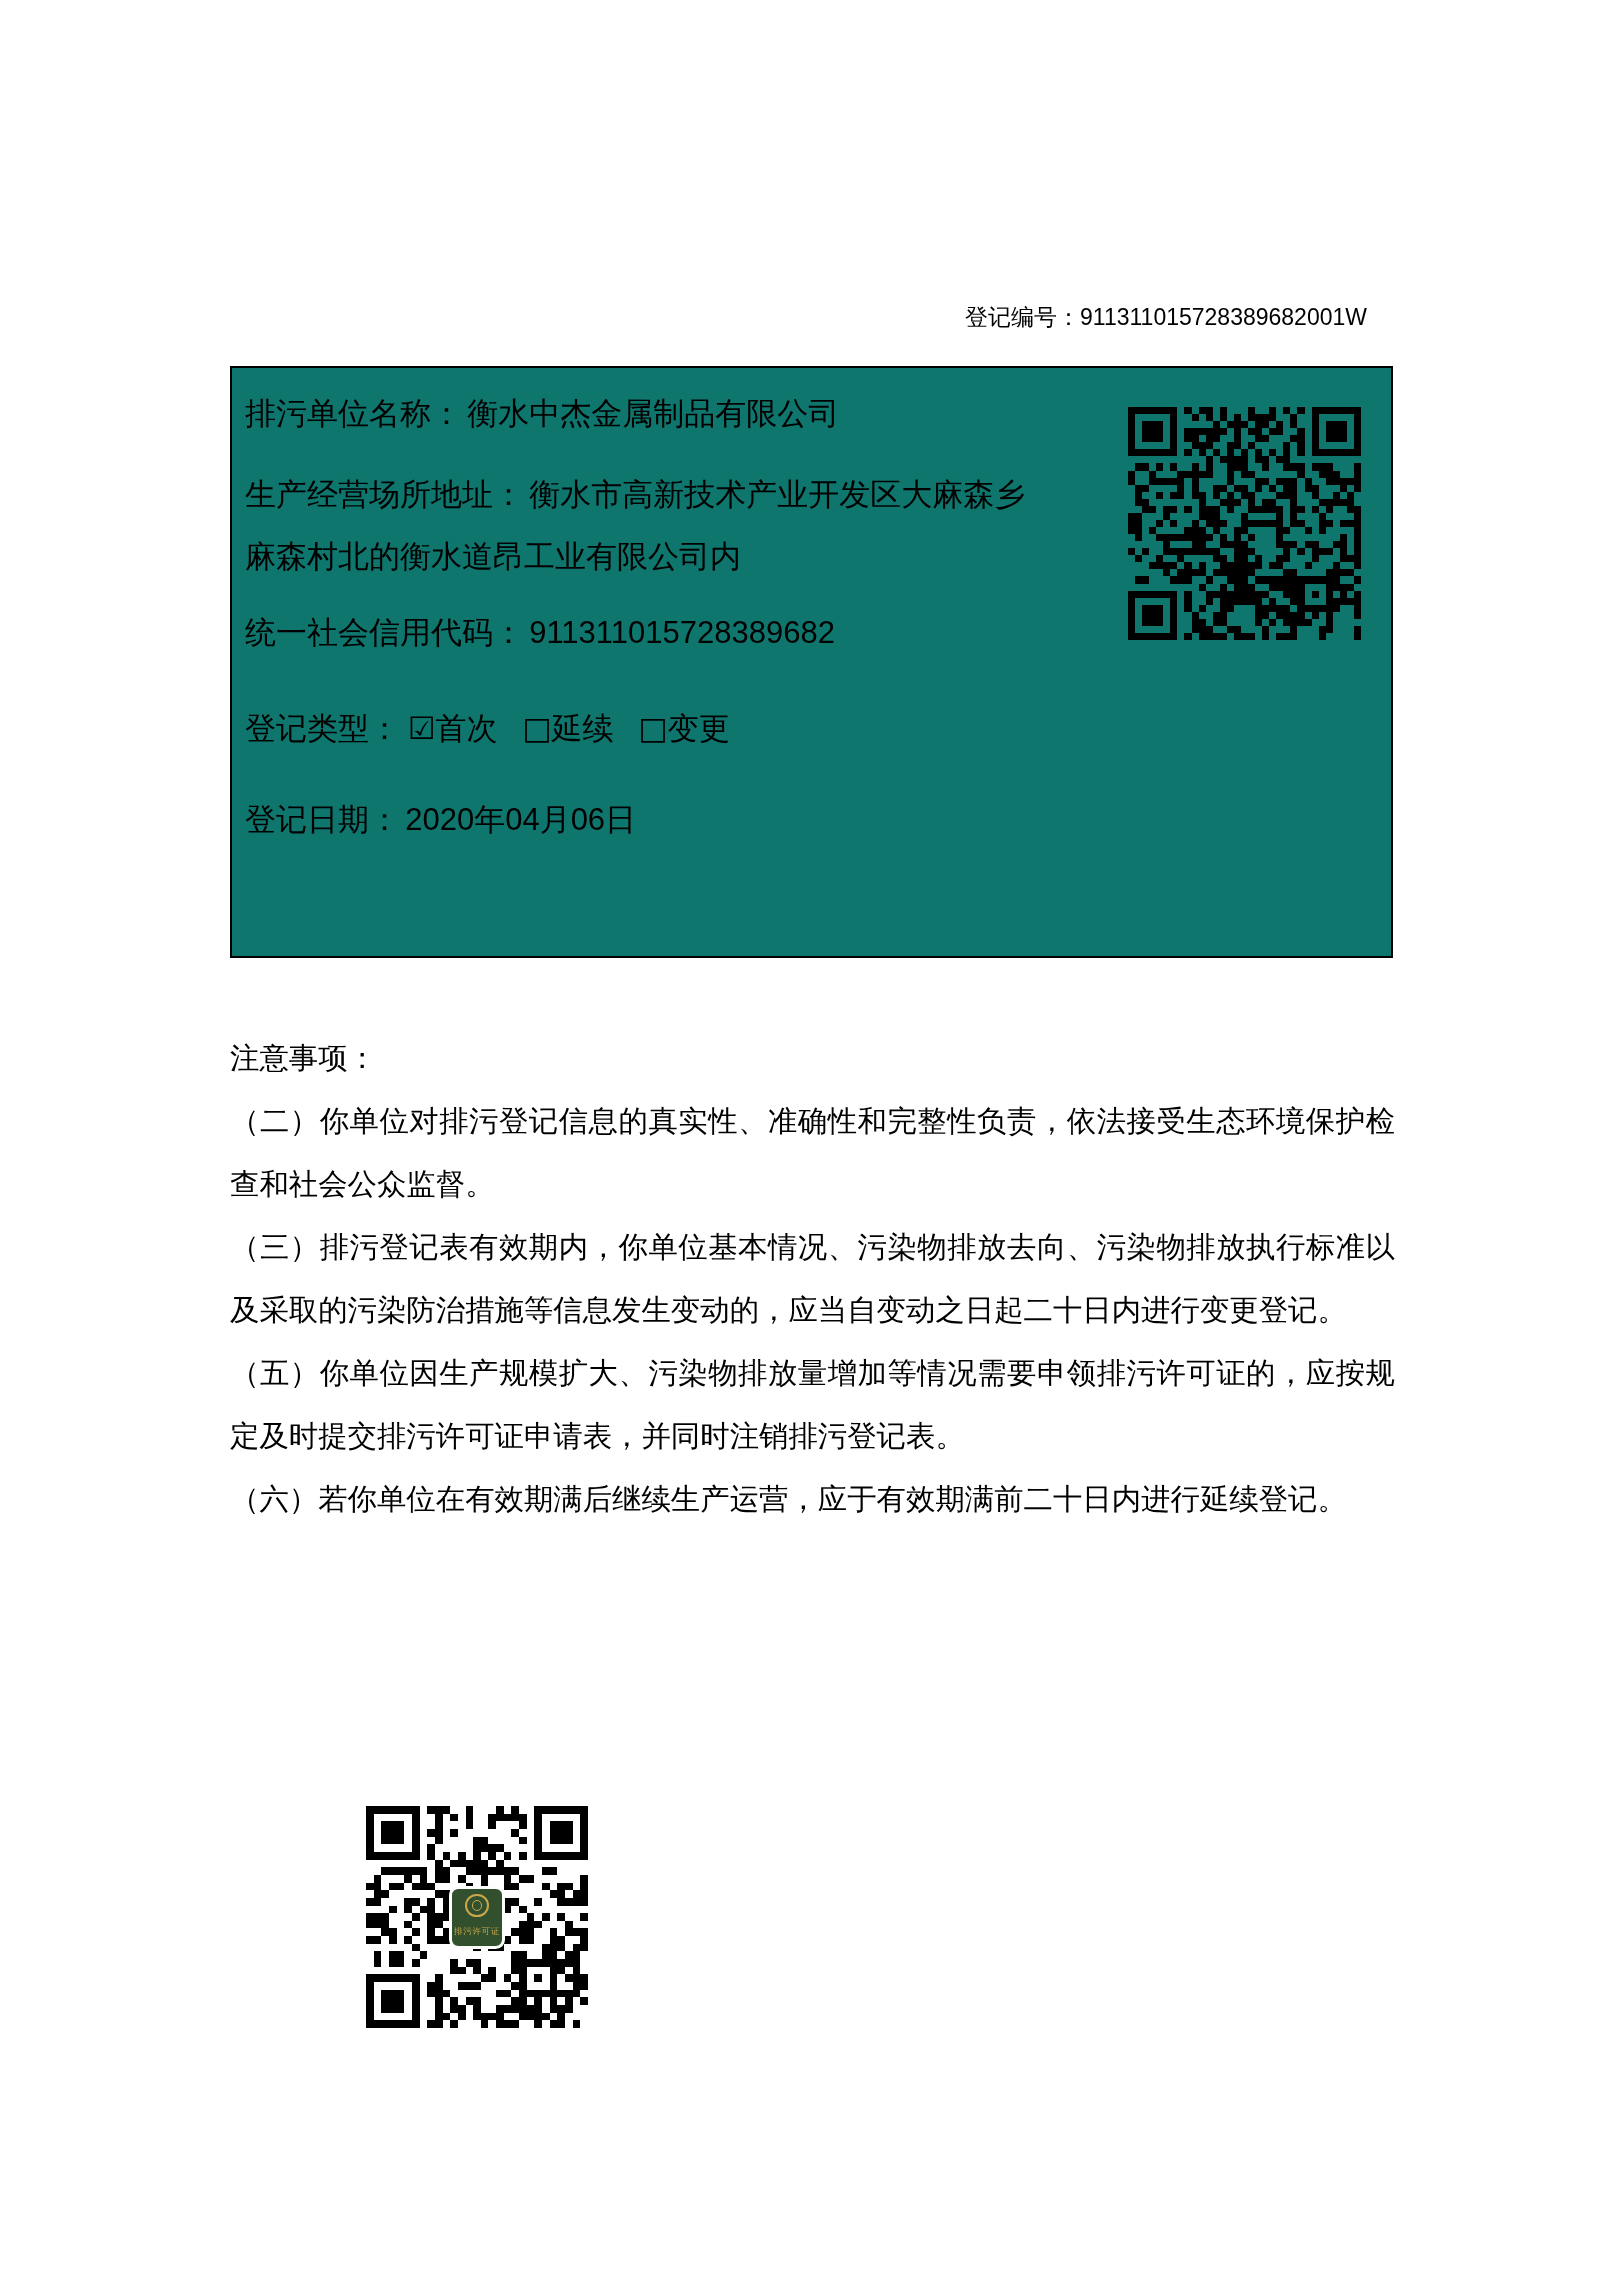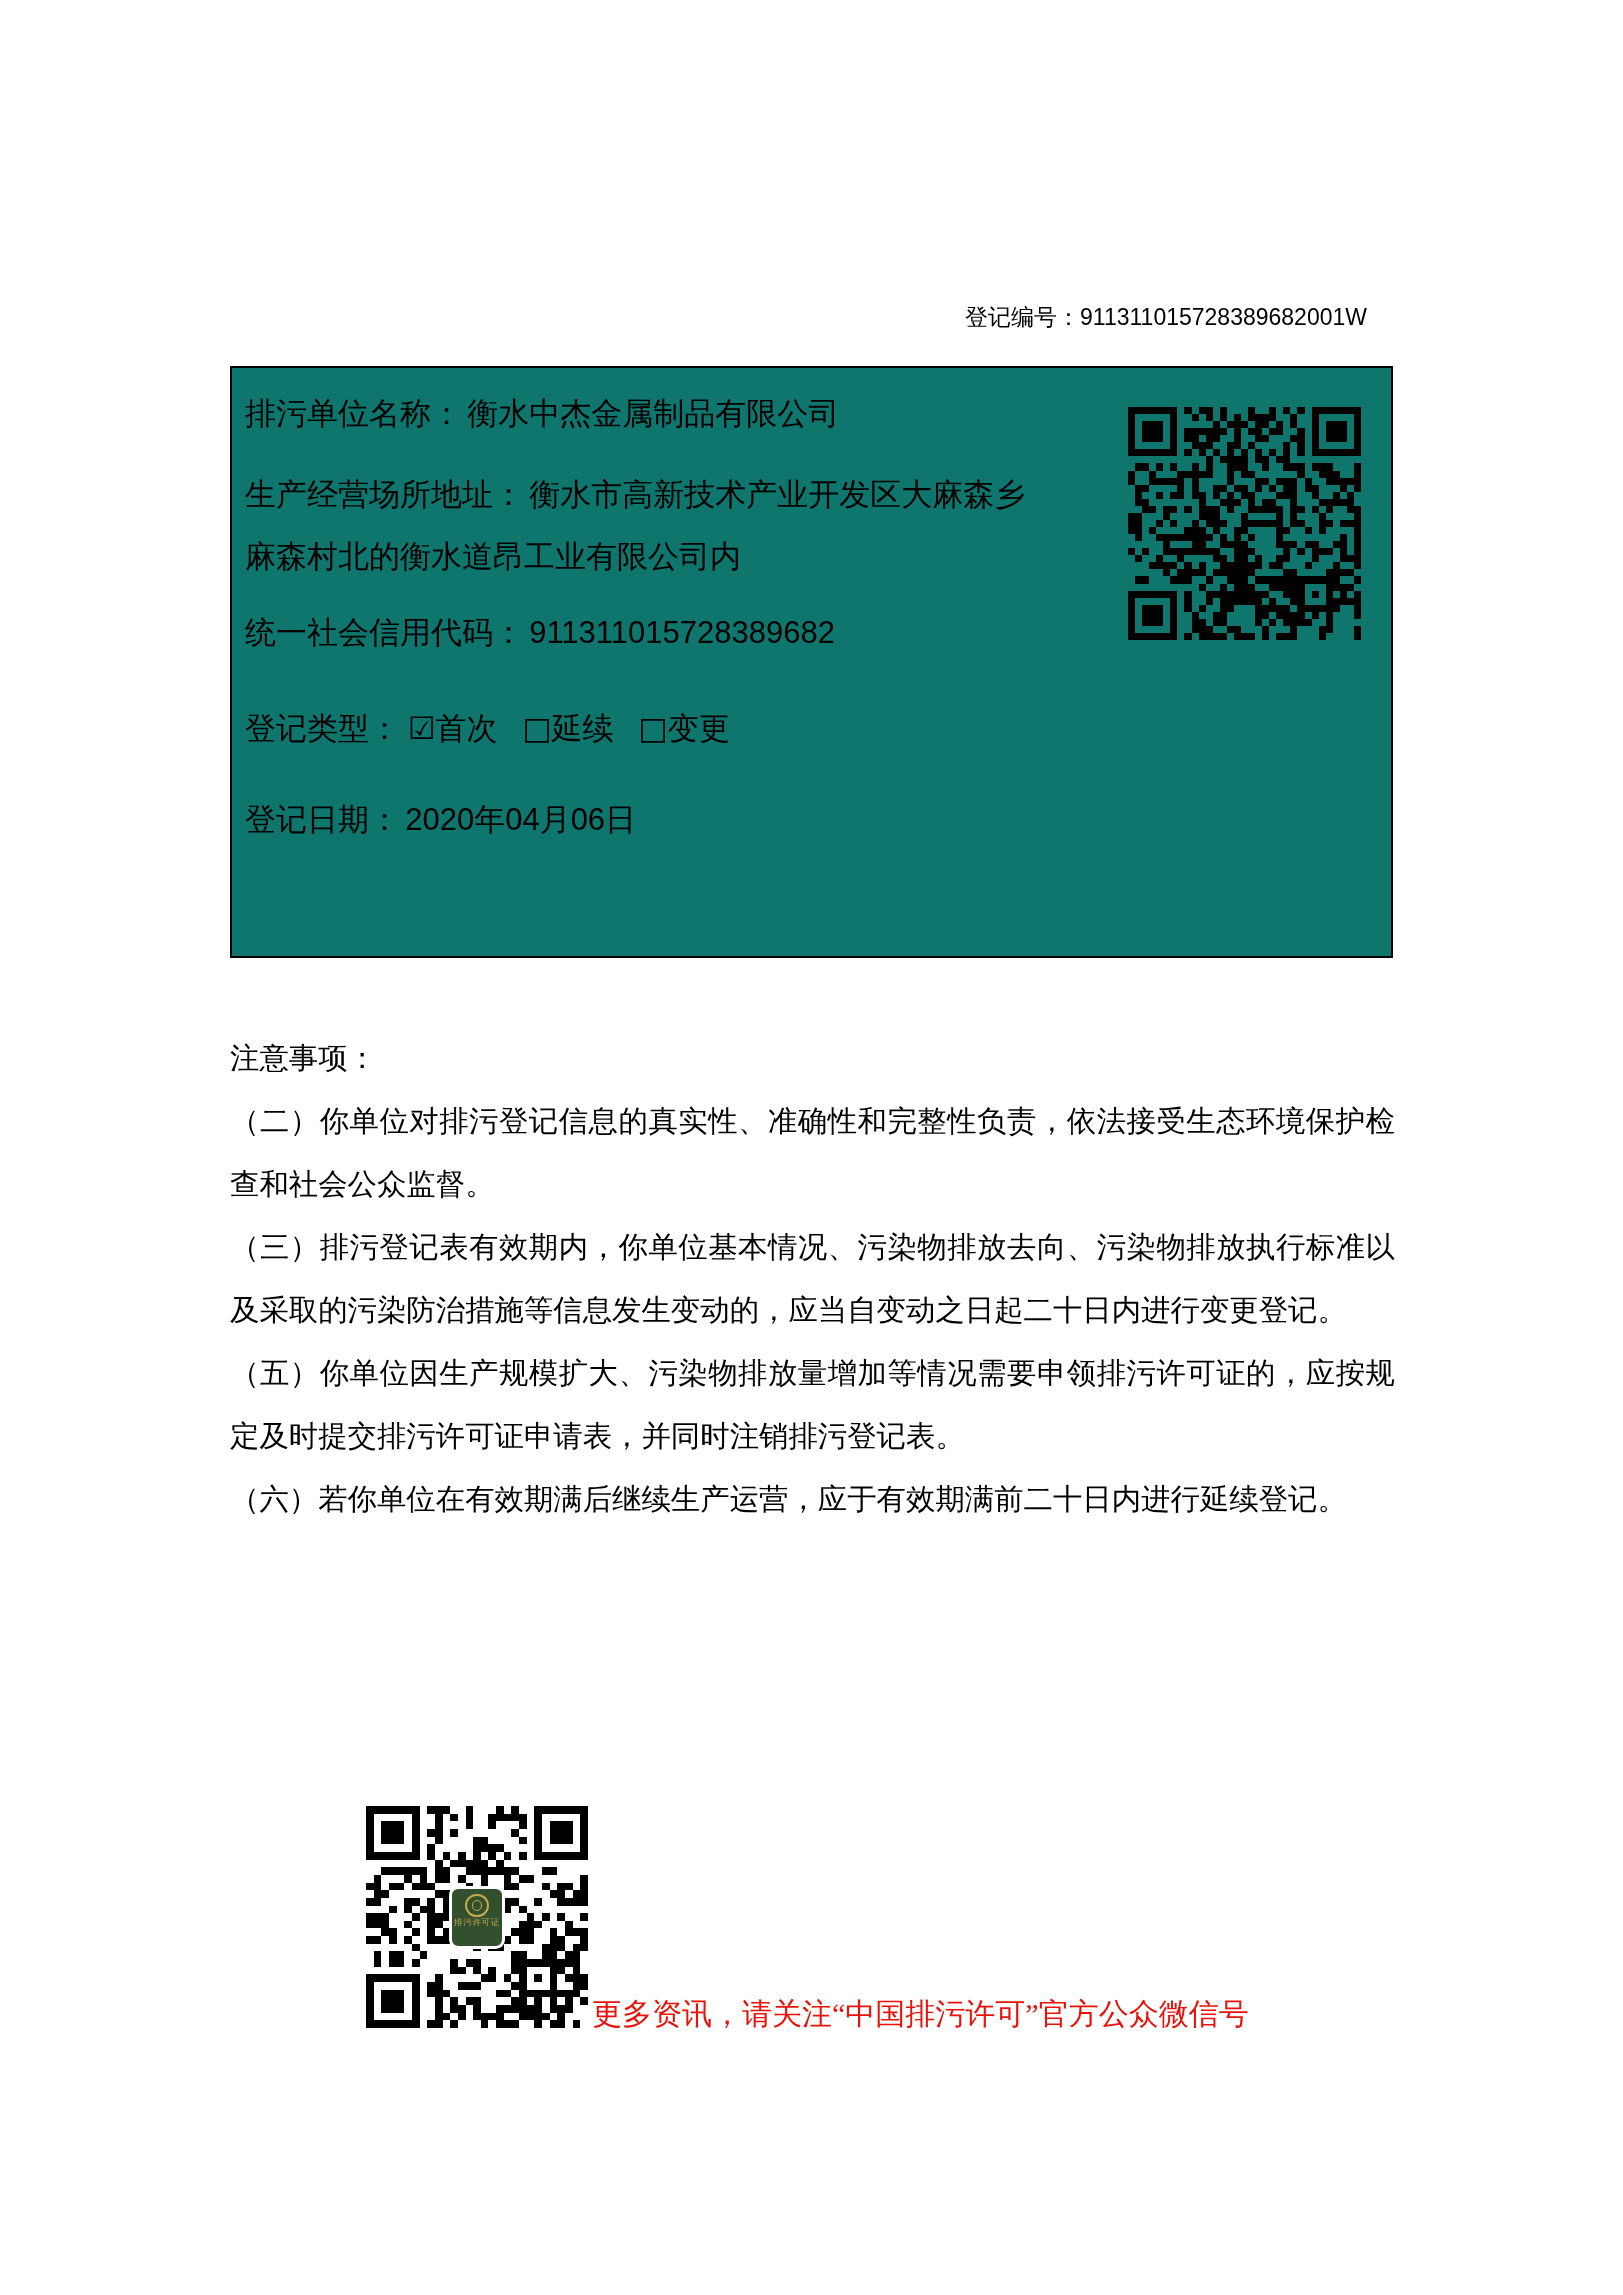--- a/index.html
+++ b/index.html
@@ -52,21 +52,21 @@
   }
   .qr-logo .emblem{
     margin-top:4.6px; width:23.6px; height:23.6px; border-radius:50%;
     border:2px solid #c9a84c; box-sizing:border-box;
     display:flex; align-items:center; justify-content:center;
   }
   .qr-logo .emblem .inner{
     width:10.5px; height:10.5px; border-radius:50%; border:1.3px solid #c9a84c; box-sizing:border-box;
   }
   .qr-logo .logo-text{
-    margin-top:0; color:#c9a84c; font-size:8.5px; letter-spacing:0.7px; white-space:nowrap;
+    margin-top:9px; color:#c9a84c; font-size:8.5px; letter-spacing:0.7px; white-space:nowrap;
   }
   .footer-caption{
     position:absolute; left:592px; top:1994px; white-space:nowrap;
     font-size:30px; color:#e8120b;
   }
 </style>
 </head>
 <body>
 
 <div id="page">
@@ -1101,16 +1101,15 @@
         </g>
       </svg>
     <div class="qr-logo">
       <div class="emblem">
           <div class="inner"></div>
         </div>
       <div class="logo-text">排污许可证</div>
     </div>
   </div>
 
-  <div class="footer-caption" style="color:#e8120b">更多资讯，请关注“中国排污许可”官方公众微信号</div>
 
 </div>
 
 
 </body></html>

